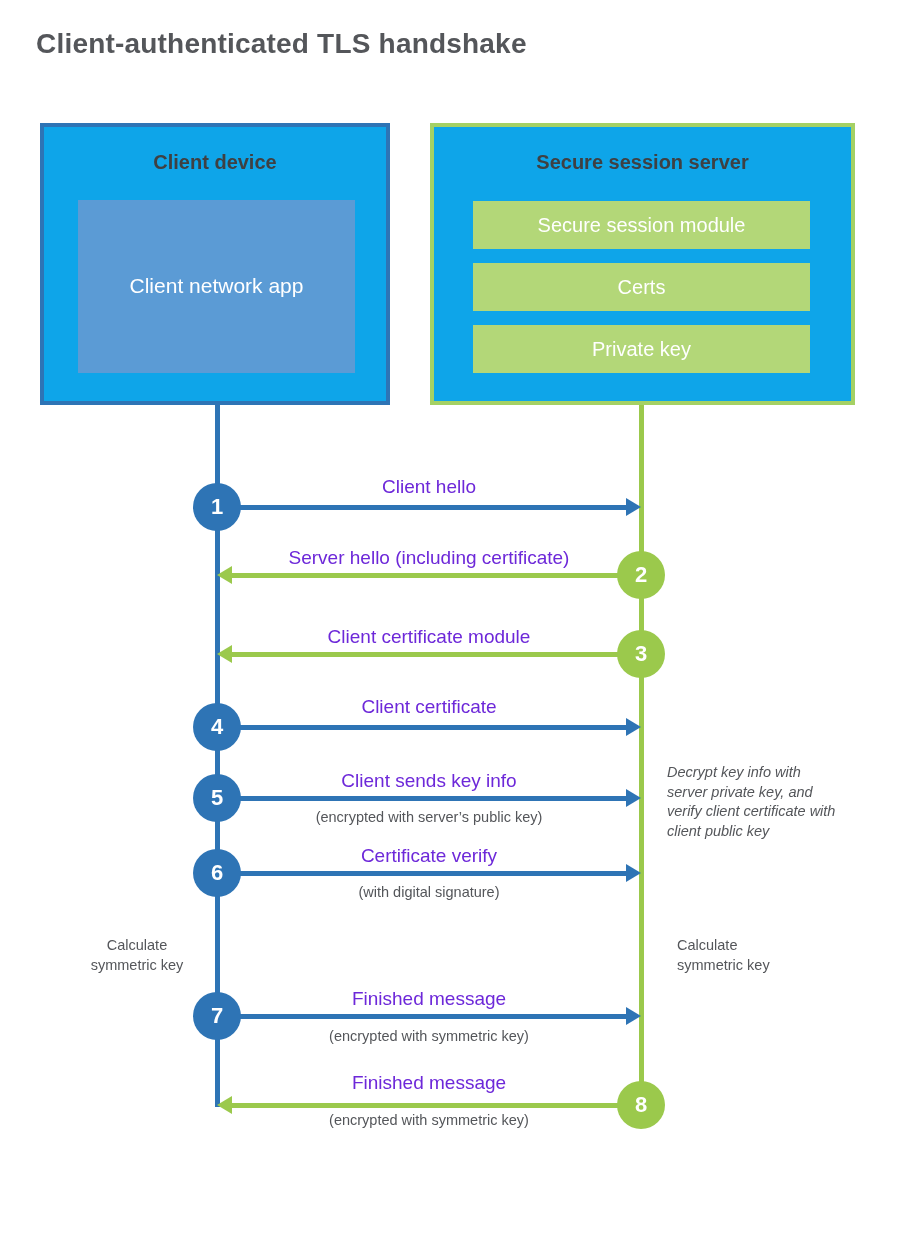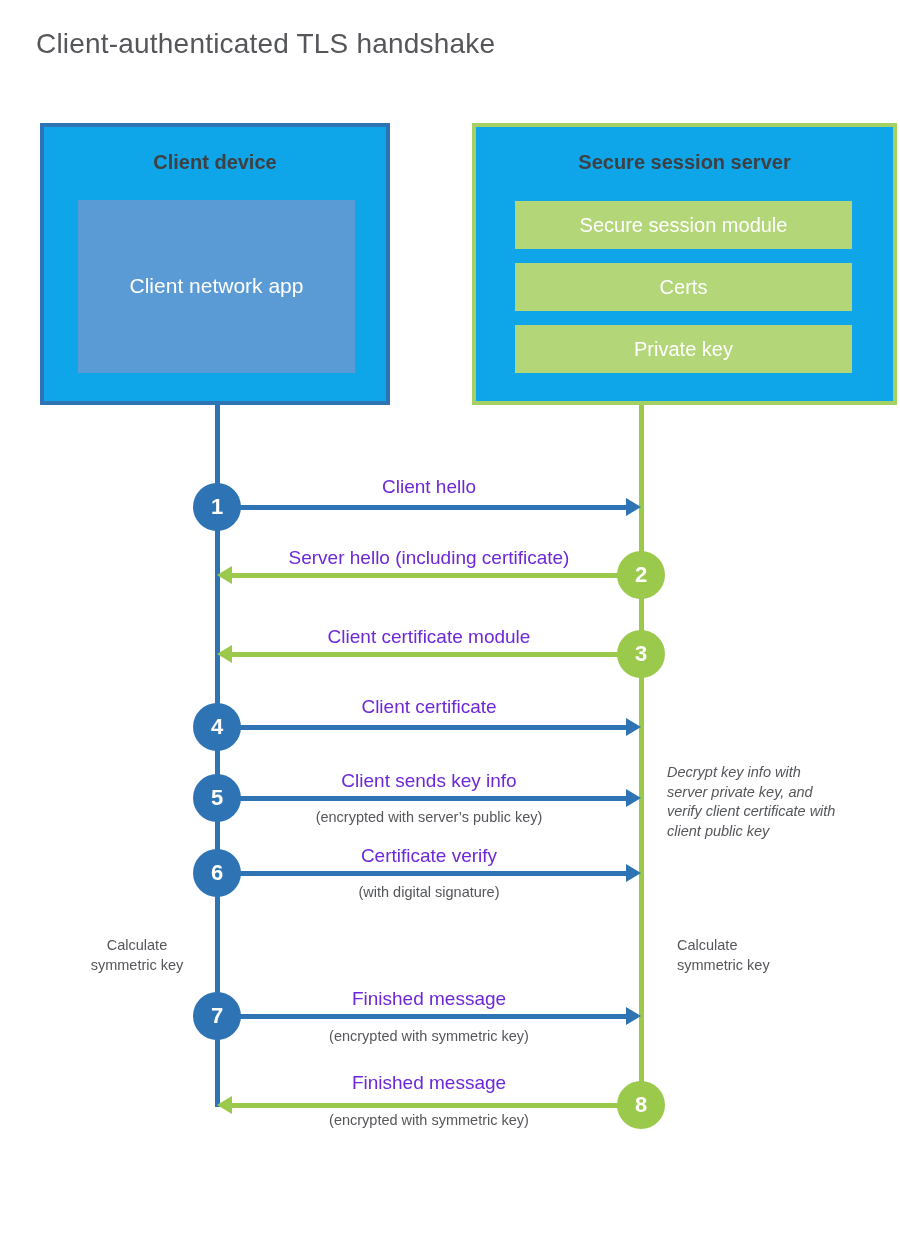--- a/index.html
+++ b/index.html
@@ -7,31 +7,31 @@
     position:relative;
     width:900px;height:1256px;
     background:#ffffff;
     font-family:"Liberation Sans", sans-serif;
     overflow:hidden;
   }
   .abs{position:absolute;}
   
   .page-title{
     left:36px;top:28px;
-    font-size:28px;font-weight:400;
+    font-size:28px;font-weight:700;
     color:#54565a;letter-spacing:0.2px;
   }
   
   .actor-box{
     box-sizing:border-box;
     top:123px;height:282px;
     background:#0ea5e9;
   }
   .client-box{left:40px;width:350px;border:4px solid #2e74b5;}
-  .server-box{left:430px;width:425px;border:4px solid #a5d164;margin-left:42px;}
+  .server-box{left:430px;width:425px;border:4px solid #a5d164;}
   .actor-title{
     position:absolute;left:0;top:24px;width:100%;
     text-align:center;font-size:20px;font-weight:700;color:#3f4042;
   }
   .module{
     position:absolute;
     display:flex;align-items:center;justify-content:center;
     color:#ffffff;text-align:center;
   }
   .client-module{

